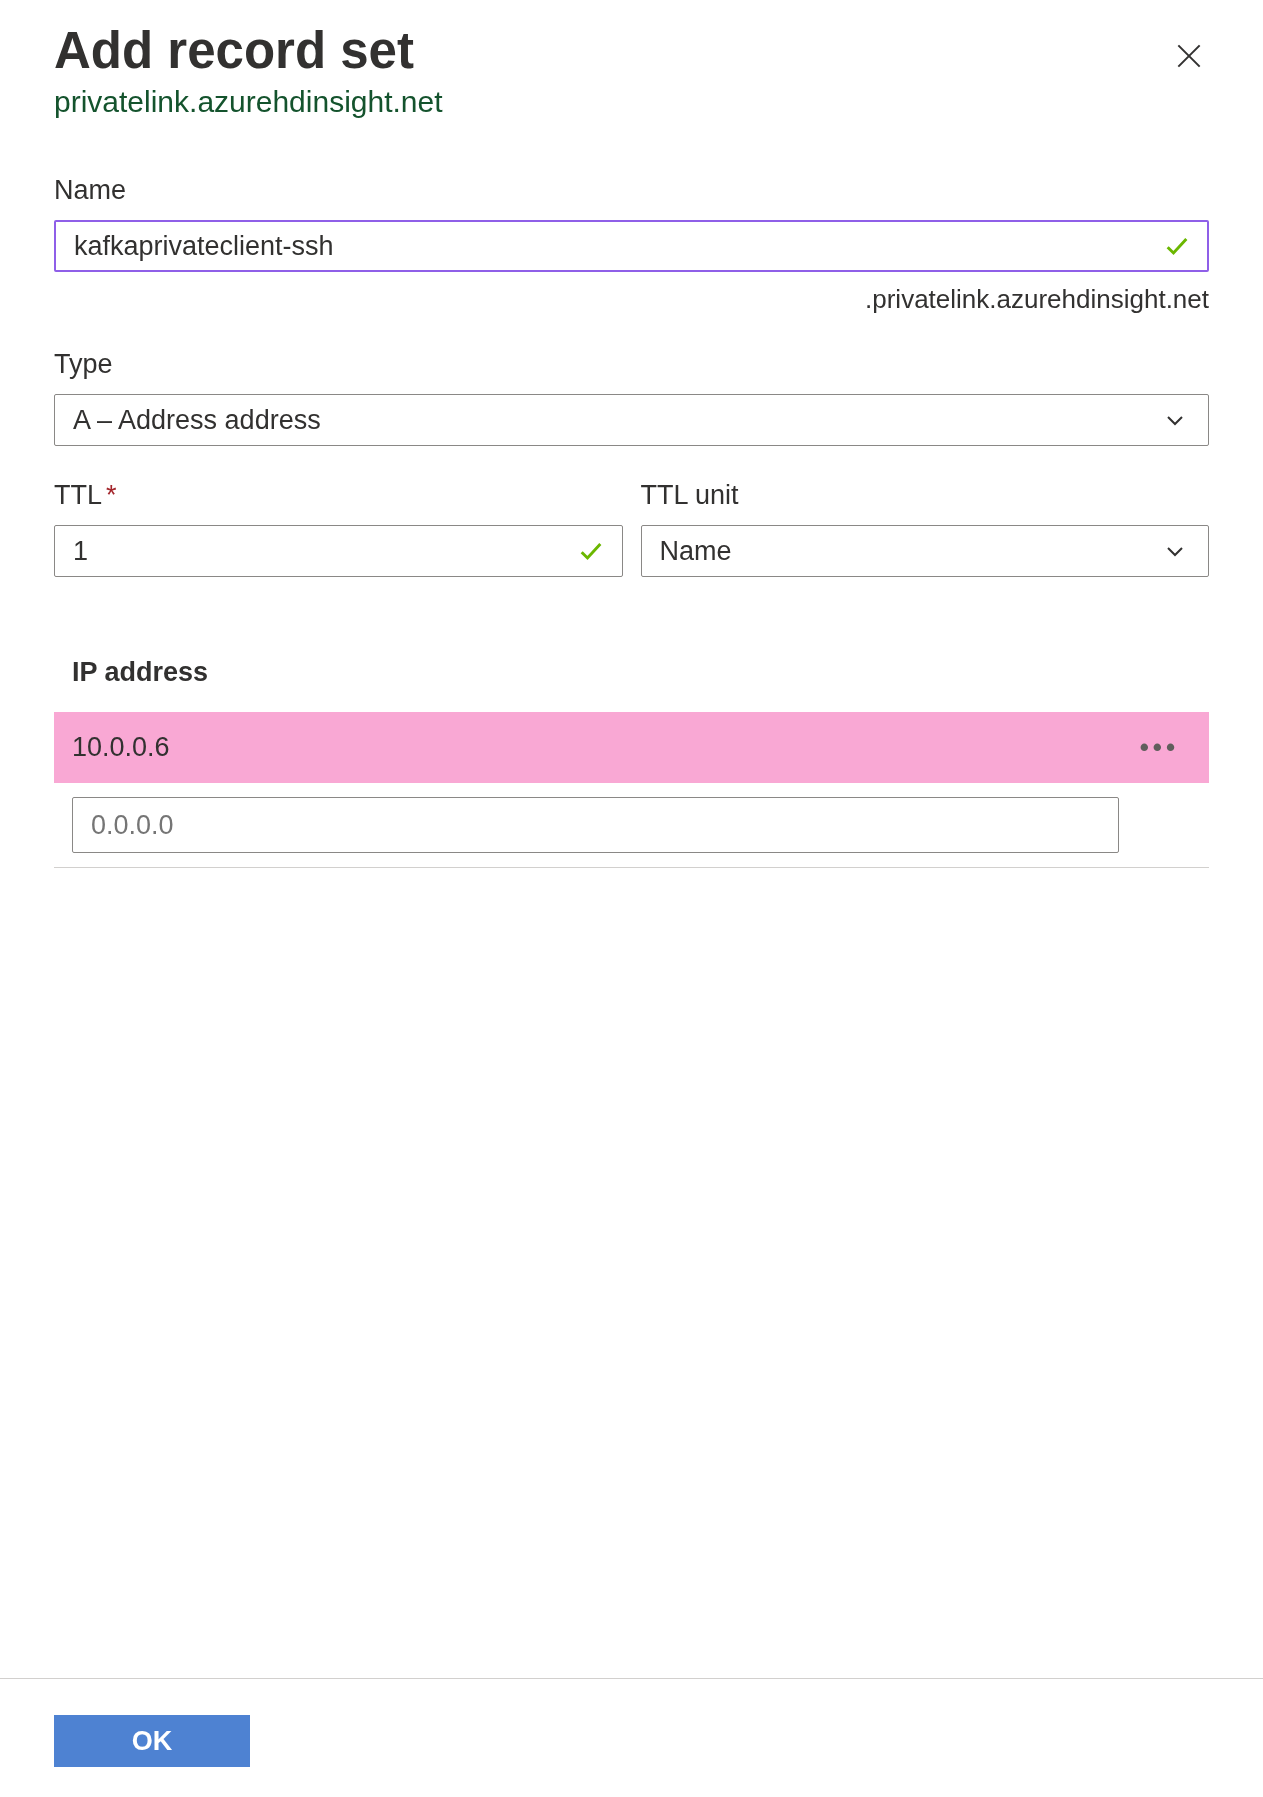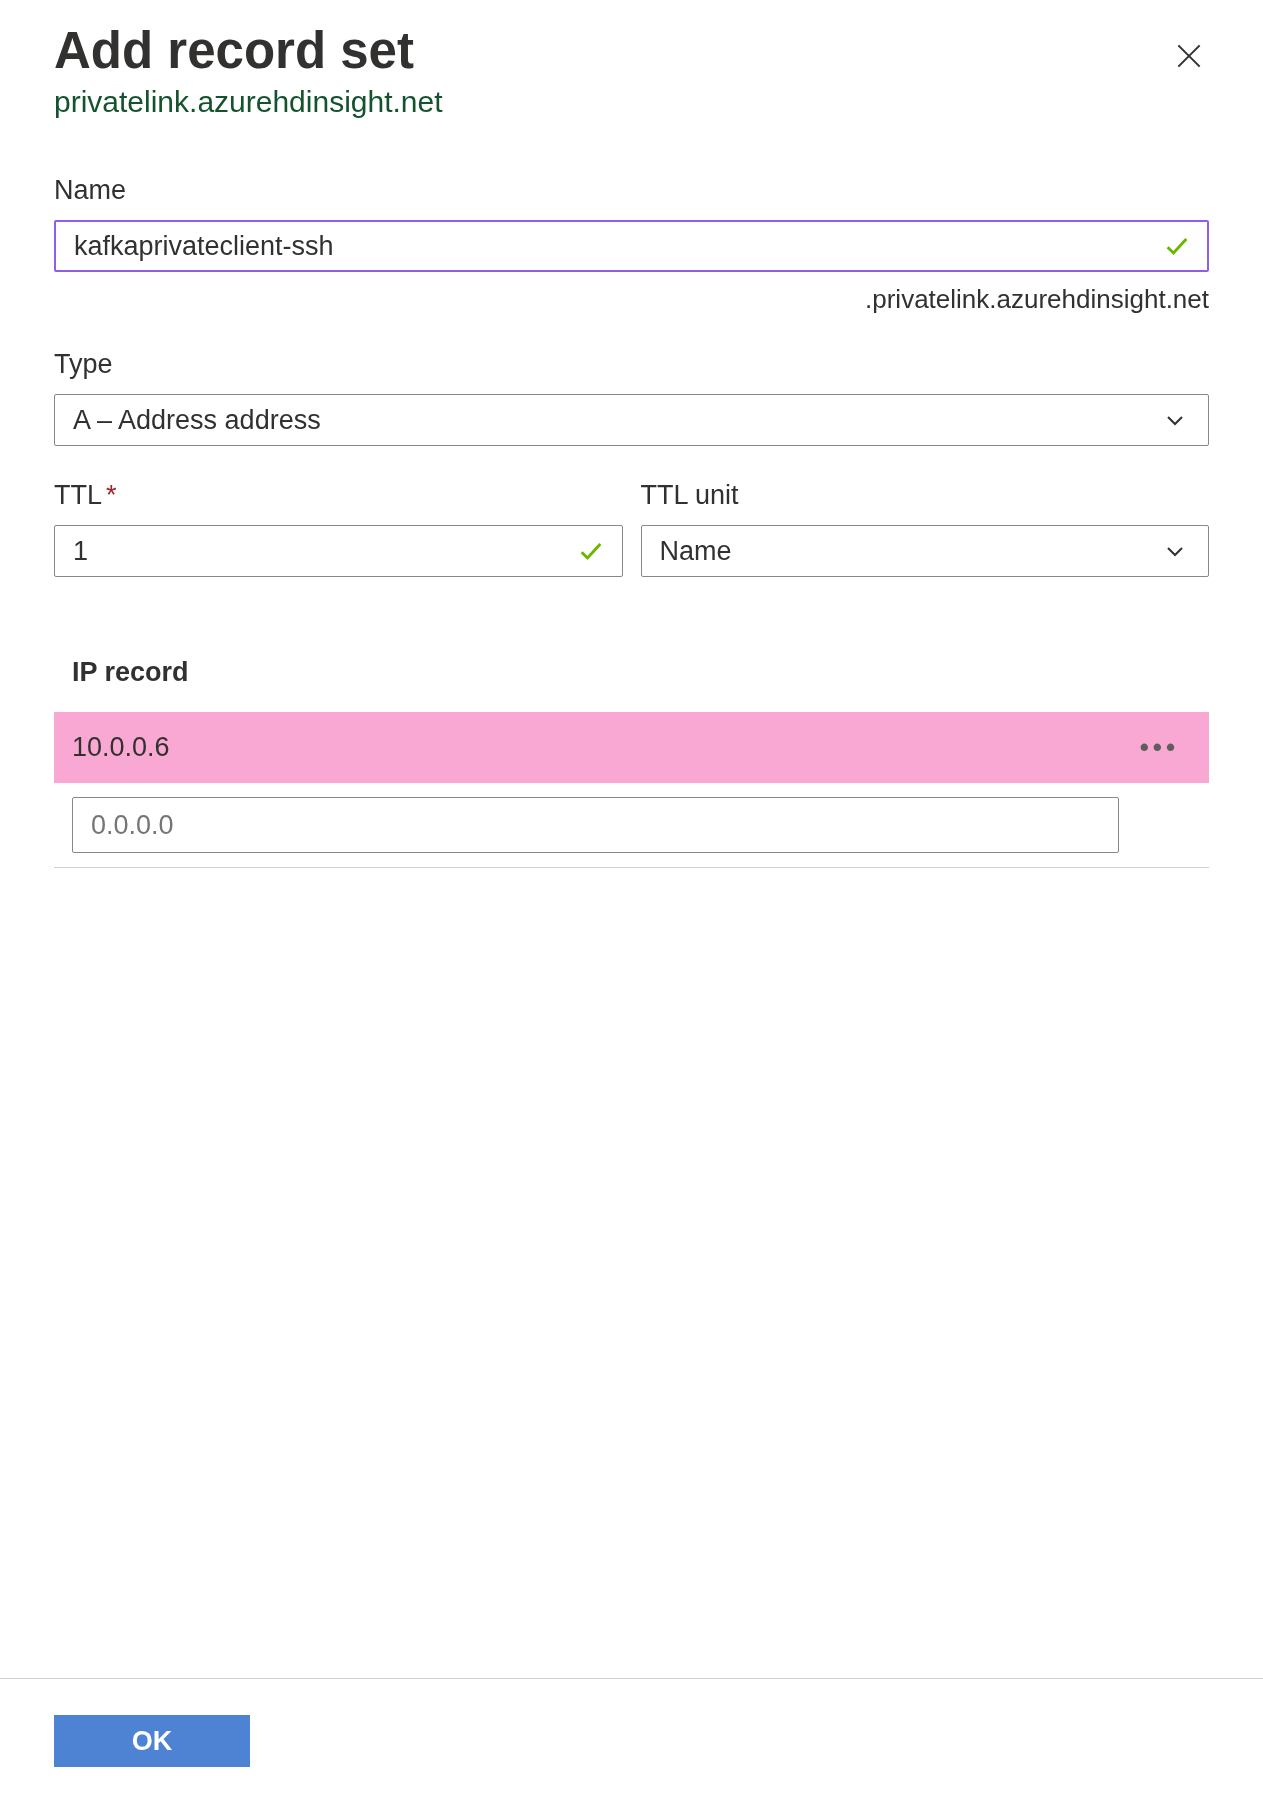--- a/index.html
+++ b/index.html
@@ -262,21 +262,21 @@
         <span class="chevron">
           <svg viewBox="0 0 24 24">
               <polyline points="5,9 12,16 19,9"></polyline>
             </svg>
         </span>
       </div>
     </div>
   </div>
 
   <div class="ip-section">
-    <div class="ip-header">IP record</div>
+    <div class="ip-header">IP address</div>
     <div class="ip-row">
       <span>10.0.0.6</span>
       <span class="more-icon">•••</span>
     </div>
     <div class="ip-input-row">
       <input type="text" class="ip-input" placeholder="0.0.0.0" style="">
     </div>
   </div>
 </div>
 

